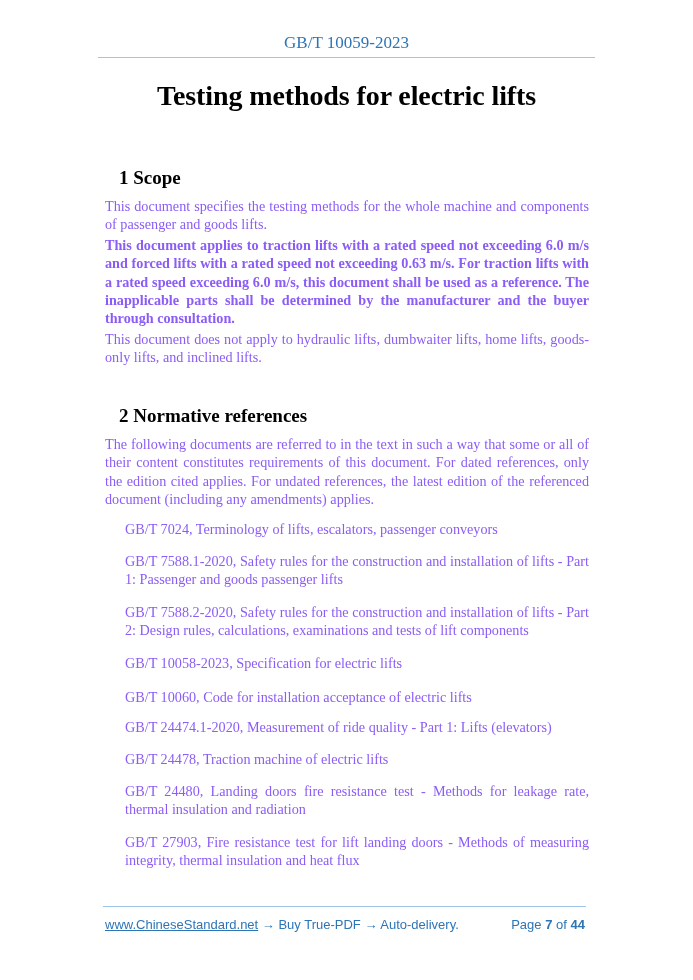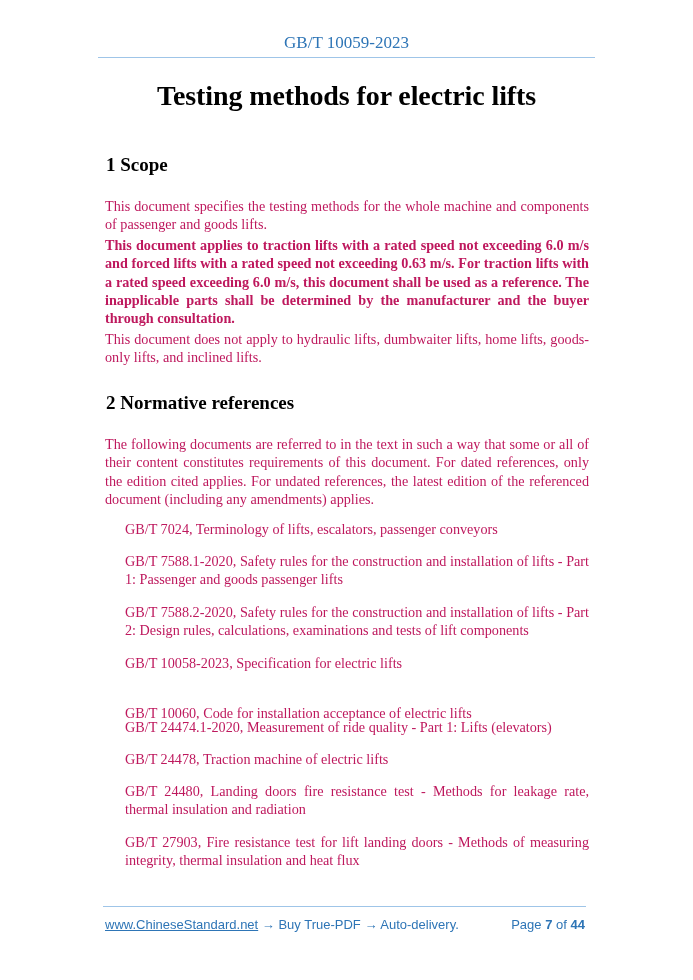--- a/index.html
+++ b/index.html
@@ -46,34 +46,34 @@
     }
     .content {
       position: absolute;
       left: 105px;
       width: 484px;
       top: 0;
     }
     h2 {
       position: absolute;
       left: 0;
-      margin: 1px;
+      margin: 14px;
       font-size: 19px;
       font-weight: bold;
       color: #000;
     }
     p {
       position: absolute;
       left: 0;
       width: 484px;
       margin: 0;
       font-size: 14.2px;
       line-height: 18.3px;
       text-align: justify;
-      color: #be185d;
+      color: #8b5cf6;
     }
     p.ref {
       left: 20px;
       width: 464px;
     }
     .footer-rule {
       position: absolute;
       left: 103px;
       width: 483px;
       top: 906px;
@@ -117,21 +117,21 @@
   <p style="top:330px;">This document does not apply to hydraulic lifts, dumbwaiter lifts, home lifts, goods-only lifts, and inclined lifts.</p>
 
   <h2 style="top:391px;">2 Normative references</h2>
 
   <p style="top:435px;">The following documents are referred to in the text in such a way that some or all of their content constitutes requirements of this document. For dated references, only the edition cited applies. For undated references, the latest edition of the referenced document (including any amendments) applies.</p>
 
   <p class="ref" style="top:520px;">GB/T 7024, Terminology of lifts, escalators, passenger conveyors</p>
   <p class="ref" style="top:552px;">GB/T 7588.1-2020, Safety rules for the construction and installation of lifts - Part 1: Passenger and goods passenger lifts</p>
   <p class="ref" style="top:603px;">GB/T 7588.2-2020, Safety rules for the construction and installation of lifts - Part 2: Design rules, calculations, examinations and tests of lift components</p>
   <p class="ref" style="top:654px;">GB/T 10058-2023, Specification for electric lifts</p>
-  <p class="ref" style="top:704px;">GB/T 10060, Code for installation acceptance of electric lifts</p>
+  <p class="ref" style="top:688px;">GB/T 10060, Code for installation acceptance of electric lifts</p>
   <p class="ref" style="top:718px;">GB/T 24474.1-2020, Measurement of ride quality - Part 1: Lifts (elevators)</p>
   <p class="ref" style="top:750px;">GB/T 24478, Traction machine of electric lifts</p>
   <p class="ref" style="top:782px;">GB/T 24480, Landing doors fire resistance test - Methods for leakage rate, thermal insulation and radiation</p>
   <p class="ref" style="top:833px;">GB/T 27903, Fire resistance test for lift landing doors - Methods of measuring integrity, thermal insulation and heat flux</p>
 </div>
 
 <div class="footer-rule"></div>
 
 <div class="footer">
   <a>www.ChineseStandard.net</a><span> → Buy True-PDF → Auto-delivery.</span>

